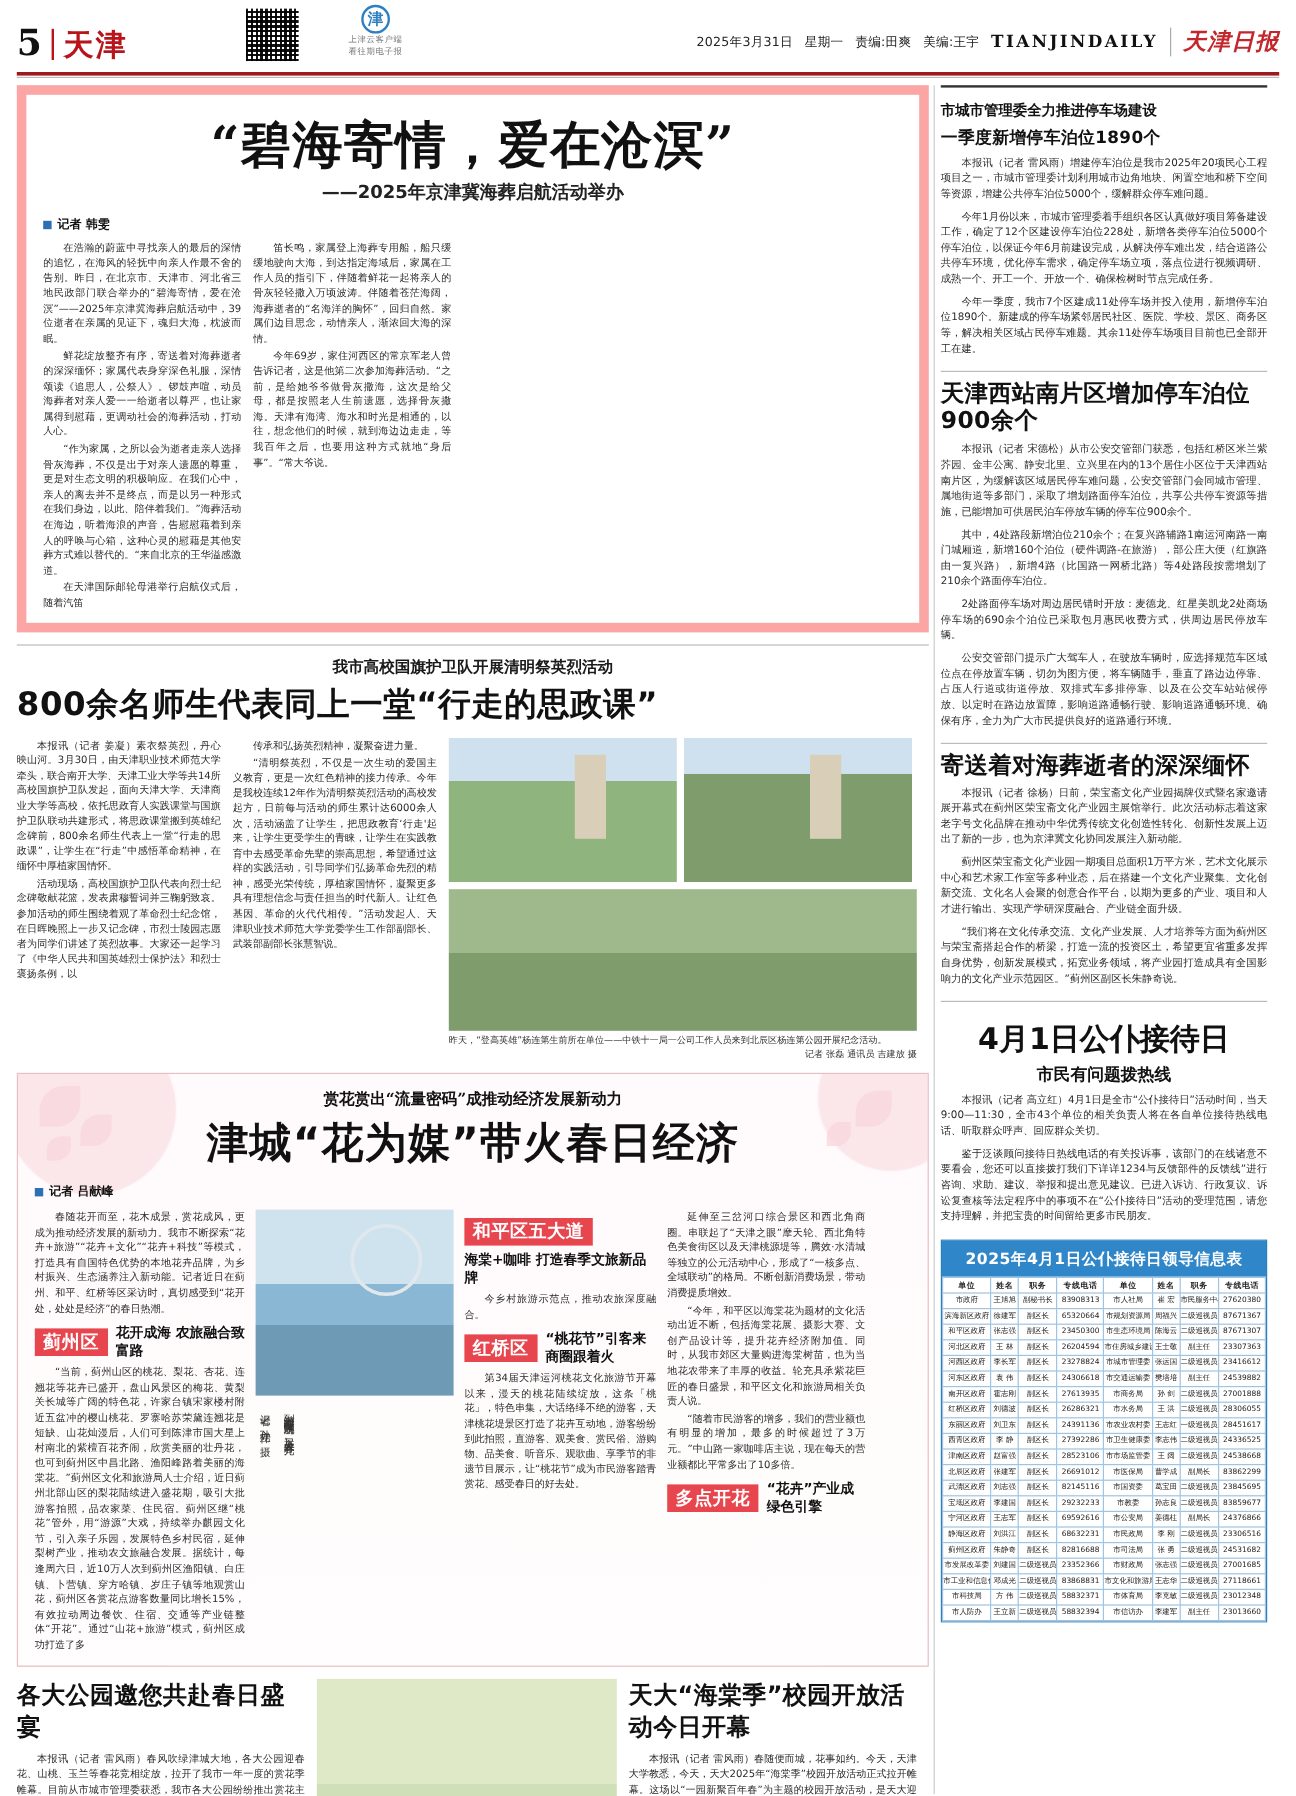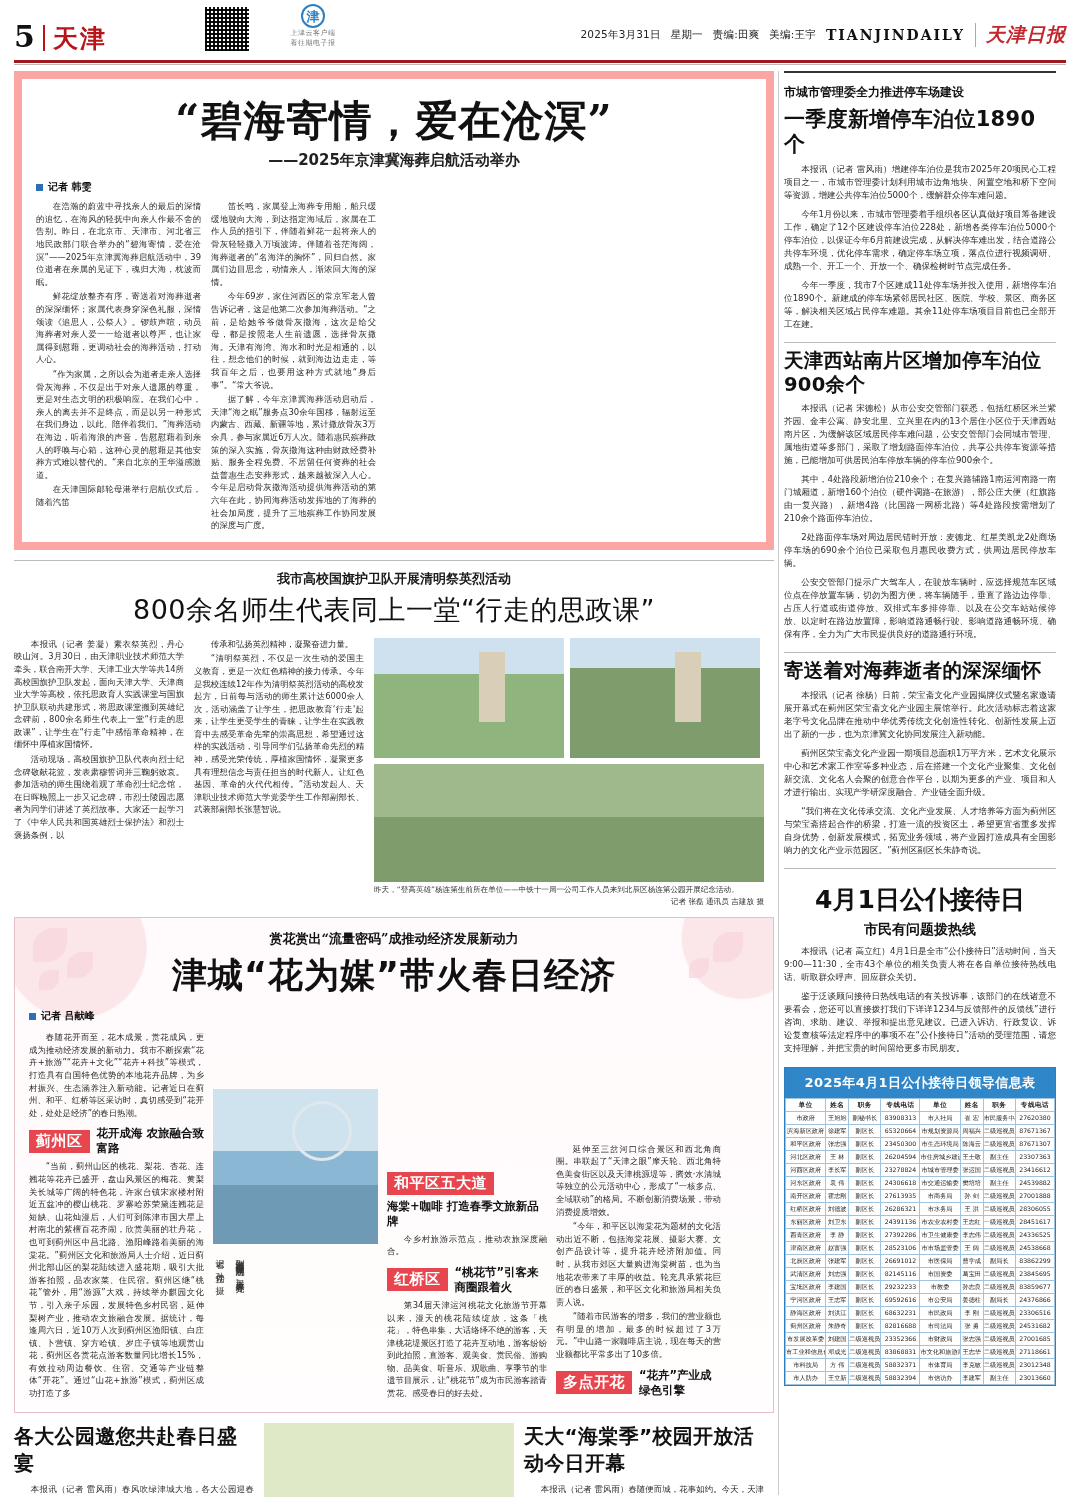--- a/index.html
+++ b/index.html
@@ -60,58 +60,58 @@
   
   .ph-sea { height:215px; background:
     linear-gradient(#bfd8e6 0 22%, #9ec4d8 22% 36%, #7fb0cc 36% 100%); }
   .ph-sea:after { content:""; position:absolute; left:8%; top:30%; width:84%; height:68%;
     background:linear-gradient(160deg,#2c5f8f 0%,#3f7ba8 40%,#5e9ab9 100%); border-radius:4px; opacity:.9;}
   .ph-sea .fig { position:absolute; z-index:3; border-radius:3px; }
 
   
   .sep { height:1px; background:#bbb; margin:10px 0 9px; }
   .kicker { text-align:center; font-size:13px; font-weight:bold; color:#1a1a1a; font-family:"DejaVu Serif","Liberation Serif",serif;}
-  .h2 { text-align:center; font-size:27px; font-weight:normal; margin-top:4px; letter-spacing:.5px; color:#111;}
+  .h2 { font-size:27px; font-weight:bold; margin-top:4px; letter-spacing:.5px; color:#111;}
   .a2-body { display:flex; gap:10px; margin-top:10px; }
   .a2-c { width:170px; }
   .a2-photos { width:390px; }
   .ph-memorial { height:120px; background:linear-gradient(#cfe0ee 0 30%, #8fb47e 30% 100%); position:relative; }
   .ph-memorial:after{content:"";position:absolute;left:55%;top:12%;width:14%;height:58%;background:#d9cfb8;}
   .ph-crowd { height:118px; background:linear-gradient(#9fb98d 0 45%, #7f9c6d 45% 100%); position:relative; margin-top:6px;}
 
   
   .flower-box { margin-top:10px; border:1px solid #e8bfc4; background:
       radial-gradient(circle at 8% 6%, #fbe6ea 0 70px, transparent 72px),
       radial-gradient(circle at 96% 4%, #fbe6ea 0 60px, transparent 62px),
       linear-gradient(#fffafb,#fffdfd); padding:12px 14px 10px; position:relative; }
   .petal { position:absolute; background:#f7d6dc; border-radius:60% 0 60% 0; opacity:.75;}
   .fl-kicker { text-align:center; font-size:13px; font-weight:bold; font-family:"DejaVu Serif","Liberation Serif",serif; }
   .fl-title { text-align:center; font-size:35px; font-weight:bold; margin-top:4px; letter-spacing:1px;}
-  .fl-body { display:flex; gap:9px; margin-top:8px;align-items:flex-end; }
+  .fl-body { display:flex; gap:9px; margin-top:8px; }
   .fl-c { width:175px; }
   .fl-photo { width:165px; }
   .ph-ferris { height:155px; background:linear-gradient(#cfe3ef 0 40%, #89b7d4 40% 62%, #6f9ab5 62% 100%); position:relative;}
   .ph-ferris:after{content:"";position:absolute;left:48%;top:8%;width:54px;height:54px;border:3px solid #e0e8ee;border-radius:50%;}
   .vtext { writing-mode:vertical-rl; text-orientation:upright; font-size:9px; line-height:14px; letter-spacing:1px; color:#333; }
   .tag-row { display:flex; align-items:center; gap:7px; margin:7px 0 4px; }
   .tag { background:#e8464e; color:#fff; font-size:15px; font-weight:bold; padding:2px 7px; letter-spacing:.5px; white-space:nowrap;}
   .tag-title { font-size:11.5px; font-weight:bold; color:#111; }
 
   
   .bot-grid { display:flex; gap:10px; margin-top:10px; }
   .bot-a { width:240px; }
   .bot-b { width:250px; }
   .bot-c { width:240px; }
   .h3 { font-size:20px; font-weight:bold; letter-spacing:.3px; margin-bottom:6px;}
   .ph-cherry { height:250px; background:linear-gradient(#dfe9c8 0 35%,#cfe0b8 35% 70%, #c6dcb0 70% 100%); position:relative;}
 
   
   .r-top-rule { height:2px; background:#333; }
   .r-kicker { font-size:12px; font-weight:bold; margin-top:11px; font-family:"DejaVu Serif","Liberation Serif",serif;}
-  .r-h1 { font-size:21px; font-weight:bold; margin-top:6px; letter-spacing:.3px; line-height:1.2;}
+  .r-h1 { font-size:14px; font-weight:bold; margin-top:6px; letter-spacing:.3px; line-height:1.2;}
   .r-h1.sm { font-size:19.5px; }
   .r-text p { font-size:8.6px; line-height:13px; text-align:justify; margin:6px 0 0; text-indent:2em; color:#2a2a2a; }
   .r-sep { height:1px; background:#bbb; margin:11px 0 0; }
   .r-h-center { font-size:25px; font-weight:bold; text-align:center; margin-top:14px;}
   .r-sub-center { font-size:14px; font-weight:bold; text-align:center; margin-top:5px;}
 
   
   .tbl-wrap { margin-top:12px; border:1px solid #2f7fbe; }
   .tbl-title { background:#2f86c8; color:#fff; font-size:13px; font-weight:bold; text-align:center; padding:6px 0; letter-spacing:.4px;}
   table.info { width:100%; border-collapse:collapse; table-layout:fixed; background:#fff; }
@@ -165,21 +165,20 @@
         <div class="lead-body">
           <div class="lead-c col-text">
             <p>在浩瀚的蔚蓝中寻找亲人的最后的深情的追忆，在海风的轻抚中向亲人作最不舍的告别。昨日，在北京市、天津市、河北省三地民政部门联合举办的“碧海寄情，爱在沧溟”——2025年京津冀海葬启航活动中，39位逝者在亲属的见证下，魂归大海，枕波而眠。</p>
             <p>鲜花绽放整齐有序，寄送着对海葬逝者的深深缅怀；家属代表身穿深色礼服，深情颂读《追思人，公祭人》。锣鼓声喧，动员海葬者对亲人爱一一给逝者以尊严，也让家属得到慰藉，更调动社会的海葬活动，打动人心。</p>
             <p>“作为家属，之所以会为逝者走亲人选择骨灰海葬，不仅是出于对亲人遗愿的尊重，更是对生态文明的积极响应。在我们心中，亲人的离去并不是终点，而是以另一种形式在我们身边，以此、陪伴着我们。”海葬活动在海边，听着海浪的声音，告慰慰藉着到亲人的呼唤与心箱，这种心灵的慰藉是其他安葬方式难以替代的。“来自北京的王华溢感激道。</p>
             <p>在天津国际邮轮母港举行启航仪式后，随着汽笛</p>
           </div>
           <div class="lead-c col-text">
             <p>笛长鸣，家属登上海葬专用船，船只缓缓地驶向大海，到达指定海域后，家属在工作人员的指引下，伴随着鲜花一起将亲人的骨灰轻轻撒入万顷波涛。伴随着苍茫海阔，海葬逝者的“名海洋的胸怀”，回归自然。家属们边目思念，动情亲人，渐浓回大海的深情。</p>
             <p>今年69岁，家住河西区的常京军老人曾告诉记者，这是他第二次参加海葬活动。“之前，是给她爷爷做骨灰撒海，这次是给父母，都是按照老人生前遗愿，选择骨灰撒海。天津有海湾、海水和时光是相通的，以往，想念他们的时候，就到海边边走走，等我百年之后，也要用这种方式就地“身后事”。“常大爷说。</p>
-            <p>据了解，今年京津冀海葬活动启动后，天津“海之眠”服务点30余年国移，辐射运至内蒙古、西藏、新疆等地，累计撒放骨灰3万余具，参与家属近6万人次。随着惠民殡葬政策的深入实施，骨灰撒海这种由财政经费补贴、服务全程免费、不居留任何资葬的社会益普惠生态安葬形式，越来越被深入人心。今年是启动骨灰撒海活动提供海葬活动的第六年在此，协同海葬活动发挥地的了海葬的社会加局度，提升了三地殡葬工作协同发展的深度与广度。</p>
           </div>
         </div>
       </div>
 
       <div class="sep"></div>
       <div>
         <div class="kicker">我市高校国旗护卫队开展清明祭英烈活动</div>
         <div class="h2">800余名师生代表同上一堂“行走的思政课”</div>
         <div class="a2-body">
           <div class="a2-c col-text">

